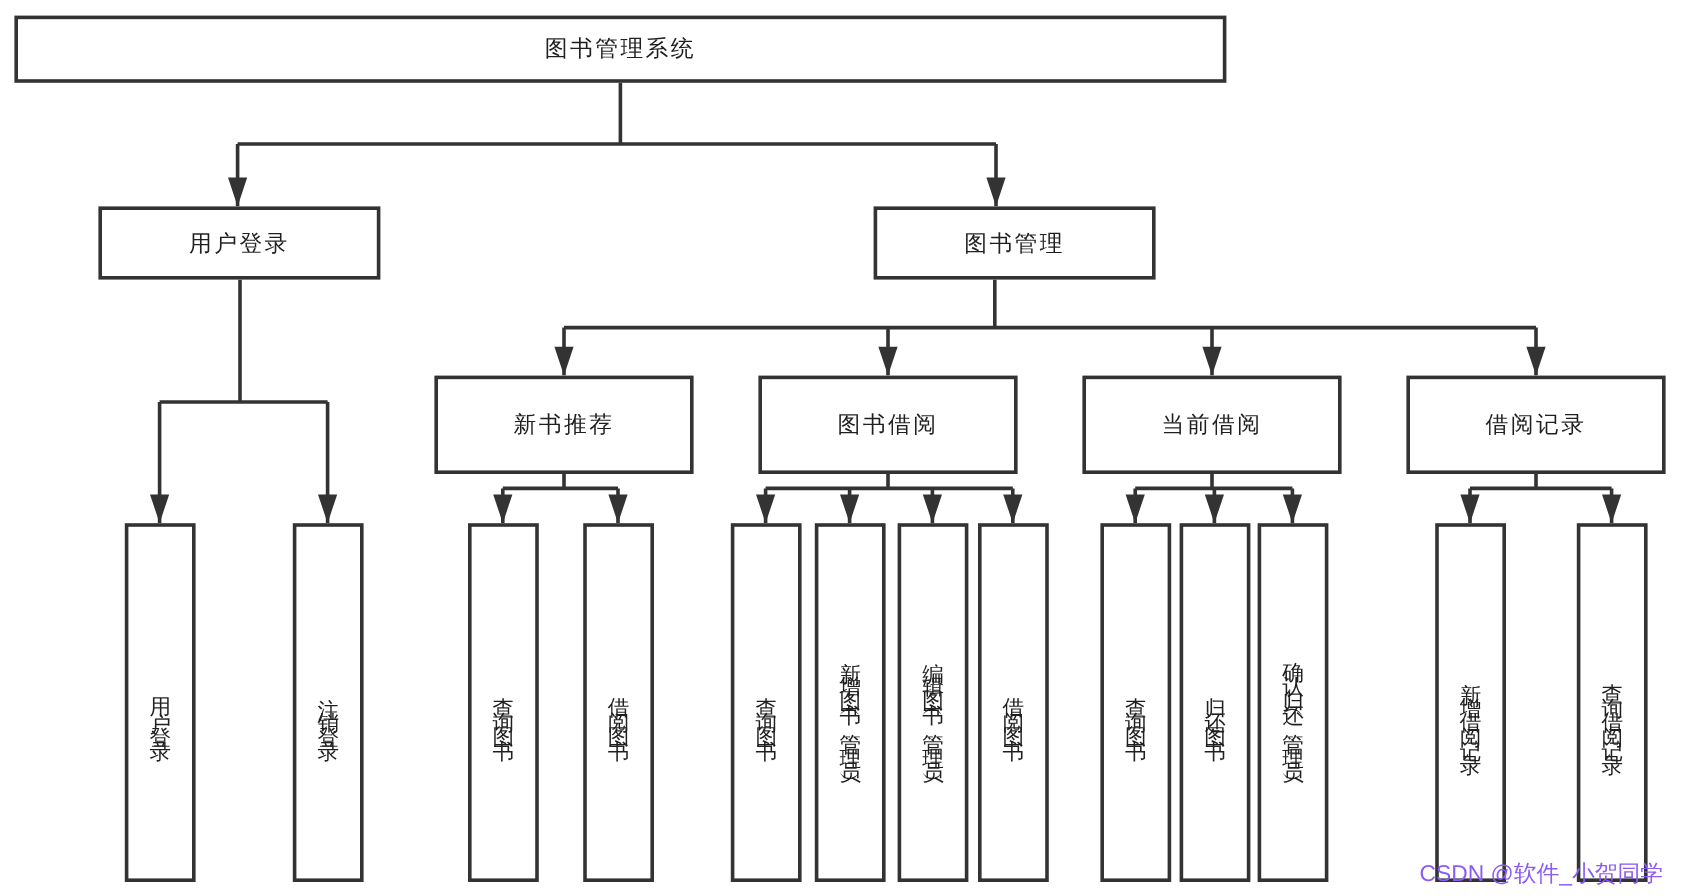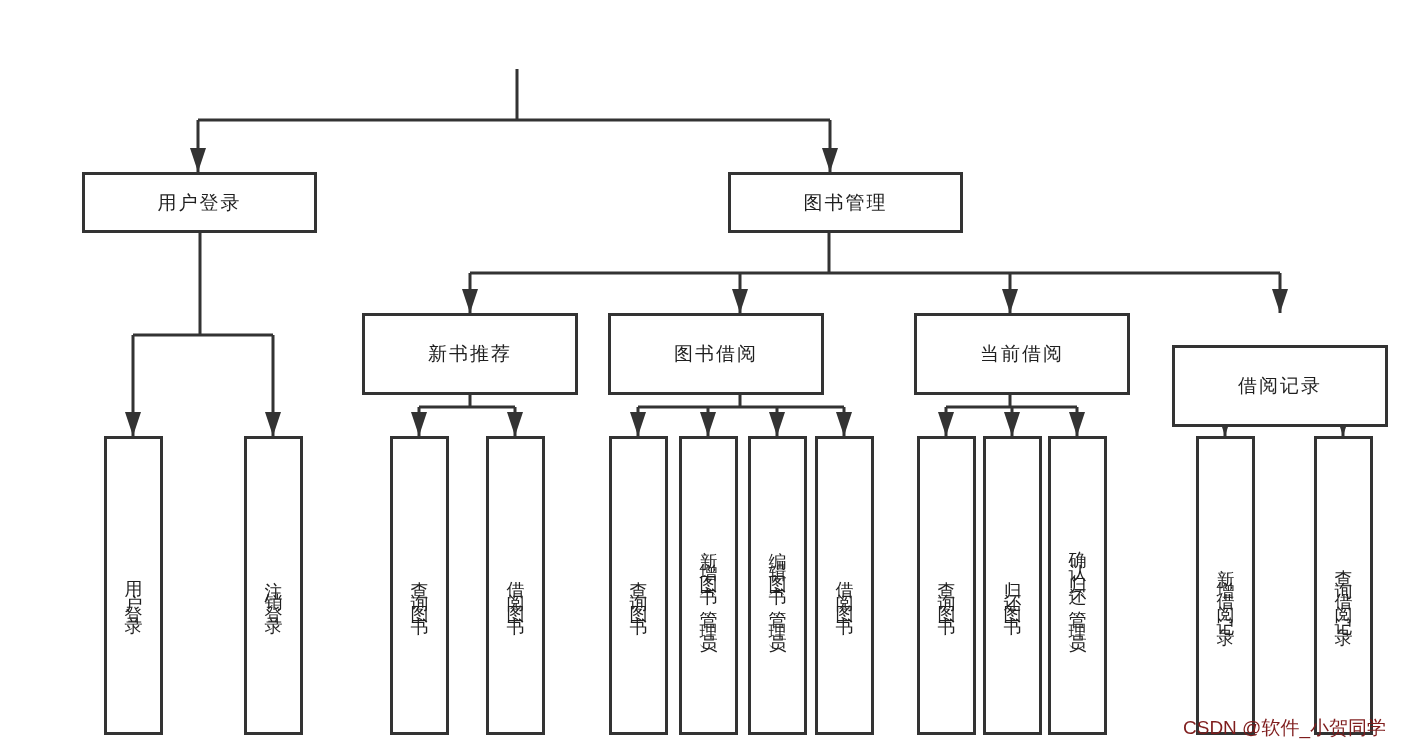--- a/index.html
+++ b/index.html
@@ -37,43 +37,43 @@
     font-size: 18px;
     letter-spacing: 12px;
     padding-top: 10px;
   }
   .root      { left: 12px;  top: 13px;  width: 1010px; height: 56px; }
   .lvl2      { top: 172px; width: 235px; height: 61px; }
   .b-user    { left: 82px; }
   .b-book    { left: 728px; }
   .lvl3      { top: 313px; width: 216px; height: 82px; }
   .b-newrec  { left: 362px; }
-  .b-borrow  { left: 608px; }
-  .b-current { left: 902px; margin-left: 12px; }
-  .b-records { left: 1172px; margin-top: 32px; }
+  .b-borrow  { left: 632px; }
+  .b-current { left: 902px; }
+  .b-records { left: 1172px; }
   .lvl4      { top: 436px; width: 59px; height: 299px; }
   .x133  { left: 104px; }
   .x273  { left: 244px; }
   .x419  { left: 390px; }
   .x515  { left: 486px; }
   .x638  { left: 609px; }
   .x708  { left: 679px; }
   .x777  { left: 748px; }
   .x844  { left: 815px; }
   .x946  { left: 917px; }
   .x1012 { left: 983px; }
   .x1077 { left: 1048px; }
   .x1225 { left: 1196px; }
   .x1343 { left: 1314px; }
   .watermark {
     position: absolute;
     left: 1183px;
     top: 715px;
     font-size: 19px;
-    color: #7f1d1d;
+    color: #8b5cf6;
     white-space: nowrap;
     z-index: 5;
   }
 </style>
 </head>
 <body>
 
 <div class="canvas">
 
   <svg class="connectors" viewBox="0 0 1405 747" xmlns="http://www.w3.org/2000/svg">
@@ -102,20 +102,21 @@
       <polygon points="769,412 785,412 777,436"></polygon>
       <polygon points="836,412 852,412 844,436"></polygon>
       <polygon points="938,412 954,412 946,436"></polygon>
       <polygon points="1004,412 1020,412 1012,436"></polygon>
       <polygon points="1069,412 1085,412 1077,436"></polygon>
       <polygon points="1217,412 1233,412 1225,436"></polygon>
       <polygon points="1335,412 1351,412 1343,436"></polygon>
     </g>
   </svg>
 
+  <div class="box root h-label">图书管理系统</div>
 
   <div class="box lvl2 b-user h-label">用户登录</div>
   <div class="box lvl2 b-book h-label">图书管理</div>
 
   <div class="box lvl3 b-newrec h-label">新书推荐</div>
   <div class="box lvl3 b-borrow h-label">图书借阅</div>
   <div class="box lvl3 b-current h-label">当前借阅</div>
   <div class="box lvl3 b-records h-label">借阅记录</div>
 
   <div class="box lvl4 v-box x133">用户登录</div>

